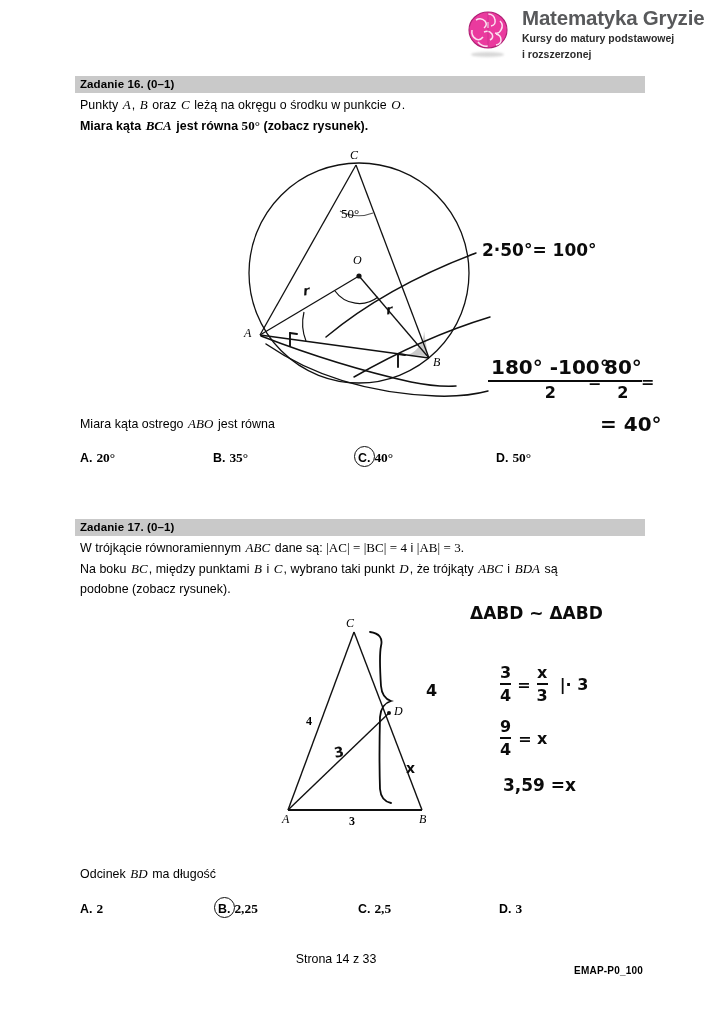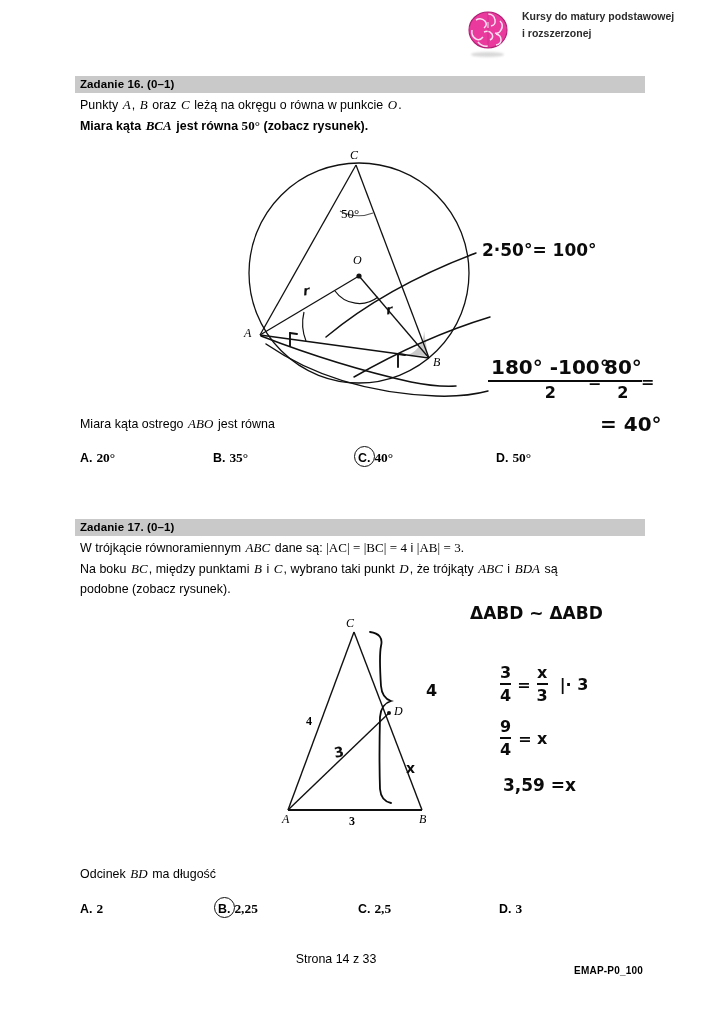--- a/index.html
+++ b/index.html
@@ -189,34 +189,35 @@
         <path d="M34 26 q5 1 5 6 q0 4 -5 5"></path>
         <path d="M16 34 q4 5 10 4"></path>
         <path d="M26 14 v6"></path>
       </g>
       <g fill="none" stroke="#c02a82" stroke-width="0.9" opacity="0.6">
         <path d="M26 4 v36"></path>
       </g>
     </svg>
   </div>
   <div class="logo-text">
+    <div class="logo-title">Matematyka Gryzie</div>
     <div class="logo-sub">Kursy do matury podstawowej</div>
     <div class="logo-sub">i rozszerzonej</div>
   </div>
 </div>
 
 <div class="task-banner" id="banner16">Zadanie 16. (0–1)</div>
 
 <div class="body-line" style="top:95px;">
   <span>Punkty</span>
   <span class="mathit">A</span><span>,</span>
   <span class="mathit">B</span>
   <span>oraz</span>
   <span class="mathit">C</span>
-  <span>leżą na okręgu o równa w punkcie</span>
+  <span>leżą na okręgu o środku w punkcie</span>
   <span class="mathit">O</span><span>.</span>
 </div>
 
 <div class="body-line" style="top:116px;font-weight:bold;">
   <span>Miara kąta</span>
   <span class="mathit">BCA</span>
   <span>jest równa</span>
   <span class="mathup">50°</span>
   <span>(zobacz rysunek).</span>
 </div>

